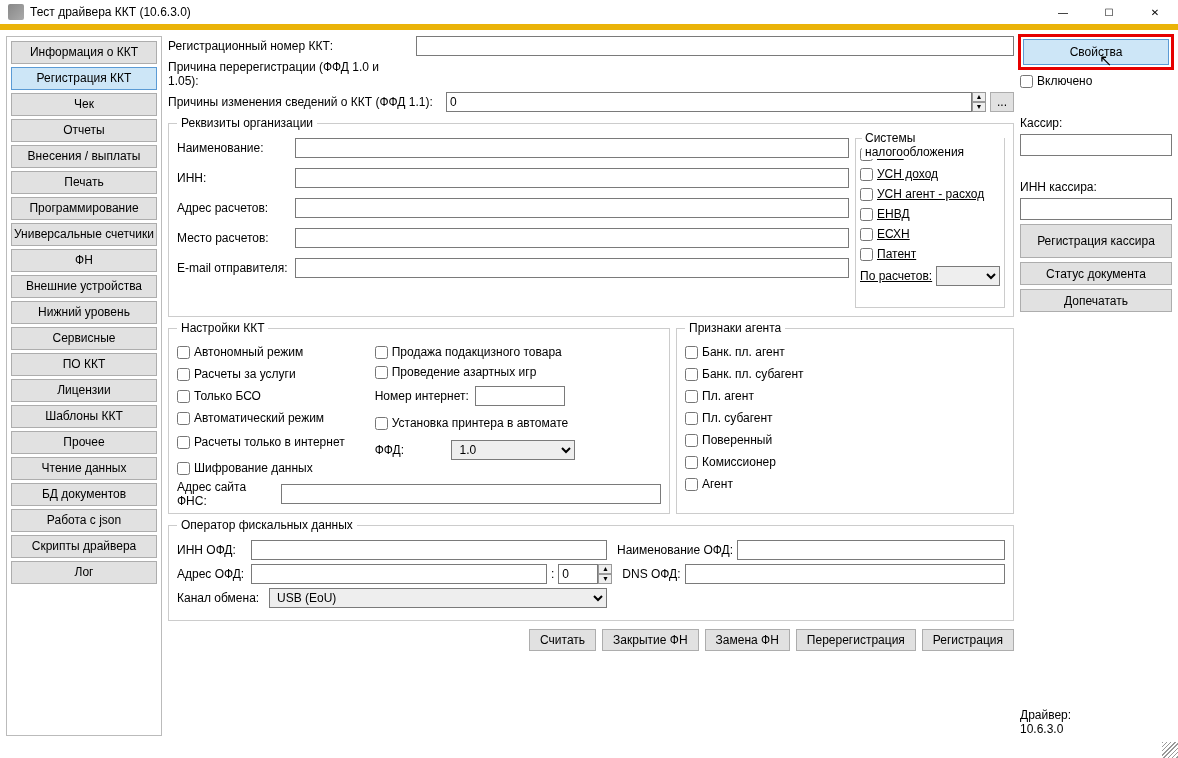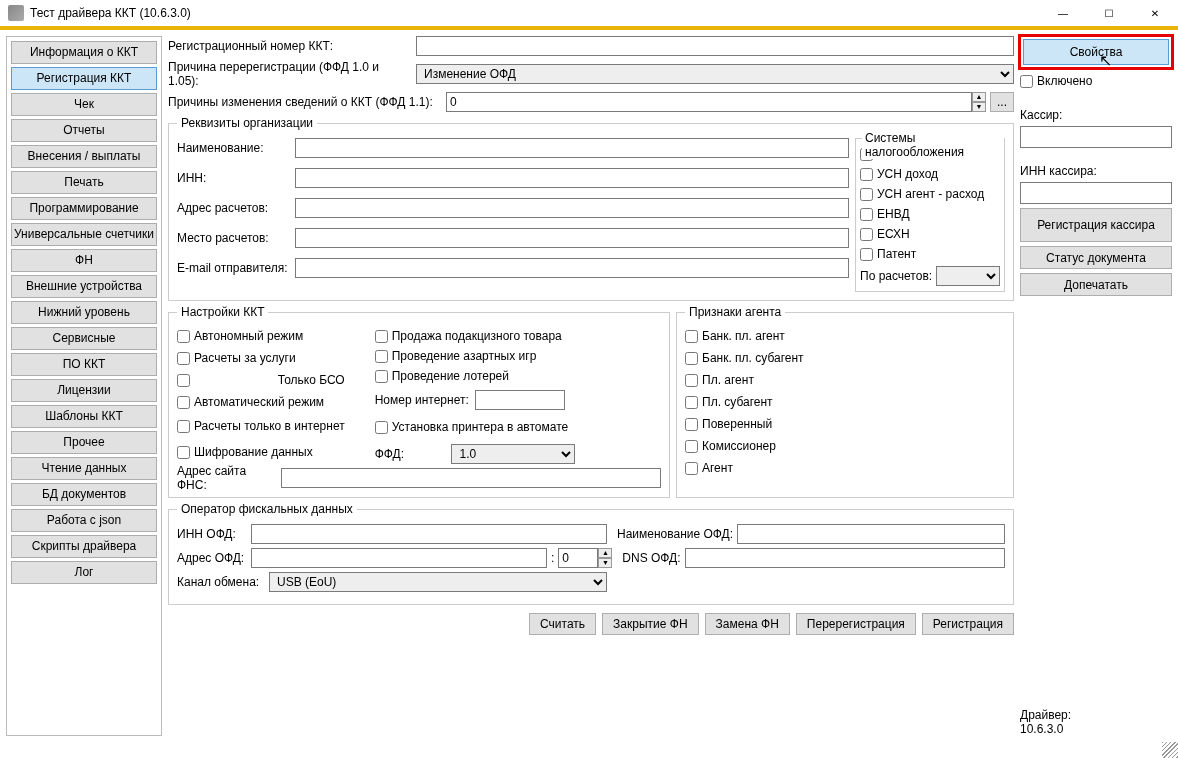--- a/index.html
+++ b/index.html
@@ -1,18 +1,18 @@
 <!DOCTYPE html>
 <html><head>
 <meta charset="utf-8">
 <style>
 * { box-sizing: border-box; margin: 0; padding: 0; }
 body { font-family: "Segoe UI", Tahoma, sans-serif; font-size: 12px; background: #fff; width: 1178px; height: 758px; position: relative; overflow: hidden; }
 
-.titlebar { height: 30px; display: flex; align-items: center; padding: 0 0 0 8px; border-bottom: 4px solid #eab308; }
+.titlebar { height: 30px; display: flex; align-items: center; padding: 0 0 0 8px; border-bottom: 6px solid #eab308; }
 .titlebar .app-icon { width: 16px; height: 16px; background: linear-gradient(135deg,#888,#aaa); border-radius:2px; margin-right:6px;}
 .titlebar .title { flex: 1; font-size: 12px; }
 .titlebar .winbtns { display: flex; }
 .titlebar .winbtn { width: 46px; height: 30px; display:flex; align-items:center; justify-content:center; font-family: "Segoe UI Symbol", sans-serif; font-size:10px; }
 
 .content { display: flex; height: 712px; padding: 6px; gap: 6px; }
 
 .sidebar { width: 156px; border: 1px solid #bbb; padding: 4px; display:flex; flex-direction:column; gap:3px; background:#fff;}
 .side-btn { background:#e1e1e1; border:1px solid #adadad; height:23px; font-size:12px; text-align:center; line-height:21px; width:100%; }
 .side-btn.selected { background:#cde6f7; border-color:#5b9bd5; }
@@ -24,37 +24,37 @@
 
 fieldset { border:1px solid #ccc; padding:8px; margin-top:4px; font-size:12px; }
 fieldset legend { padding:0 4px; }
 
 .org-grid { display:flex; }
 .org-left { flex:1; }
 .org-left .orow { display:flex; align-items:center; margin-bottom:10px; gap:6px;}
 .org-left .orow label { width:112px; }
 .org-left .orow input { flex:1; }
 
-.tax-group { width:150px; border:1px solid #ccc; margin-left:6px; position:relative; padding:6px 4px 4px 4px;}
+.tax-group { width:150px; border:1px solid #ccc; margin-left:6px; position:relative; padding:6px 4px 20px 4px;text-decoration:underline;}
 .tax-group .tax-title { position:absolute; top:-8px; left:6px; background:#fff; padding:0 3px; font-size:12px;}
 .chk-row { display:flex; align-items:center; gap:4px; margin-bottom:2px; height:18px;}
 .chk-row input[type=checkbox]{ width:13px; height:13px;}
 
 .kkt-flex { display:flex; gap:30px;}
 .col { display:flex; flex-direction:column; gap:2px;}
 .small-lbl{display:inline-block;}
 
 .btnbar { display:flex; gap:6px; justify-content:flex-end; margin-top:8px;}
 .wbtn { background:#e1e1e1; border:1px solid #adadad; padding:3px 10px; font-size:12px; }
 
 .rpanel { width:152px; display:flex; flex-direction:column; gap:4px; position:relative;}
 .rpanel .highlight-btn { background:#cde6f7; border:1px solid #5b9bd5; height:26px; width:100%; font-size:12px;}
 .rpanel .highlight-wrap { border:3px solid #e60000; padding:2px; margin:-2px;}
 .rpanel .plain-btn { background:#e1e1e1; border:1px solid #adadad; height:23px; width:100%; font-size:12px;}
-.rpanel label.field-lbl { font-size:12px; margin-top:12px;}
+.rpanel label.field-lbl { font-size:12px; margin-top:20px;}
 .rpanel input.rfield{ width:100%; height:22px;}
 .rpanel .driver-ver { position:absolute; bottom:0; font-size:12px;}
 
 .ellipsis-btn { width:24px; height:20px; border:1px solid #adadad; background:#e1e1e1; font-size:12px; text-align:center; line-height:18px;}
 .num-field{ width:60px;}
 .spin { display:flex; flex-direction:column;}
 .spin-btn{ width:14px; height:10px; font-size:7px; line-height:7px; border:1px solid #999; background:#eee; text-align:center;}
 .cursor-icon { position:absolute; pointer-events:none; font-size:16px; }
 
 .statusbar { position:absolute; bottom:0; right:0; width:16px; height:16px; background: repeating-linear-gradient(135deg,#999,#999 1px,transparent 1px,transparent 3px);}
@@ -99,23 +99,20 @@
     </div>
 
   <div class="main">
 
     <div class="row">
       <label style="width:244px">Регистрационный номер ККТ:</label>
       <input type="text" style="flex: 1 1 0%;">
     </div>
     <div class="row">
       <label style="width:244px">Причина перерегистрации (ФФД 1.0 и 1.05):</label>
-      <select style="flex:1">
-        <option>Изменение ОФД</option>
-      </select>
     </div>
     <div class="row">
       <label style="width:274px">Причины изменения сведений о ККТ (ФФД 1.1):</label>
       <div style="flex:1; display:flex;">
         <input type="text" class="num-field" style="flex: 1 1 0%;" value="0">
         <div class="spin">
           <div class="spin-btn">▲</div>
           <div class="spin-btn">▼</div>
         </div>
       </div>
@@ -189,21 +186,21 @@
         <div class="kkt-flex">
           <div class="col" id="kkt-left">
               <div class="chk-row" style="height: 18px;">
                 <input type="checkbox" style="">
                 <span>Автономный режим</span>
               </div>
               <div class="chk-row" style="height: 18px;">
                 <input type="checkbox" style="">
                 <span>Расчеты за услуги</span>
               </div>
-              <div class="chk-row" style="height: 18px; justify-content: space-between;">
+              <div class="chk-row" style="height: 18px;">
                 <input type="checkbox" style="">
                 <span>Только БСО</span>
               </div>
               <div class="chk-row" style="height: 18px;">
                 <input type="checkbox" style="">
                 <span>Автоматический режим</span>
               </div>
               <div class="chk-row" style="height: 22px;">
                 <input type="checkbox" style="">
                 <span>Расчеты только в интернет</span>
@@ -216,24 +213,20 @@
           <div class="col" style="width:200px">
             <div id="kkt-mid">
                 <div class="chk-row">
                   <input type="checkbox" style="">
                   <span>Продажа подакцизного товара</span>
                 </div>
                 <div class="chk-row">
                   <input type="checkbox" style="">
                   <span>Проведение азартных игр</span>
                 </div>
-                <div class="chk-row">
-                  <input type="checkbox" style="">
-                  <span>Проведение лотерей</span>
-                </div>
               </div>
             <div class="chk-row" style="margin-top:2px">
                 <span class="small-lbl" style="width:96px">Номер интернет:</span>
                 <input type="text" style="width: 90px;">
               </div>
             <div class="chk-row" style="height:28px">
                 <input type="checkbox" style="">
                 <span style="line-height:13px">Установка принтера в автомате</span>
               </div>
             <div class="chk-row">

